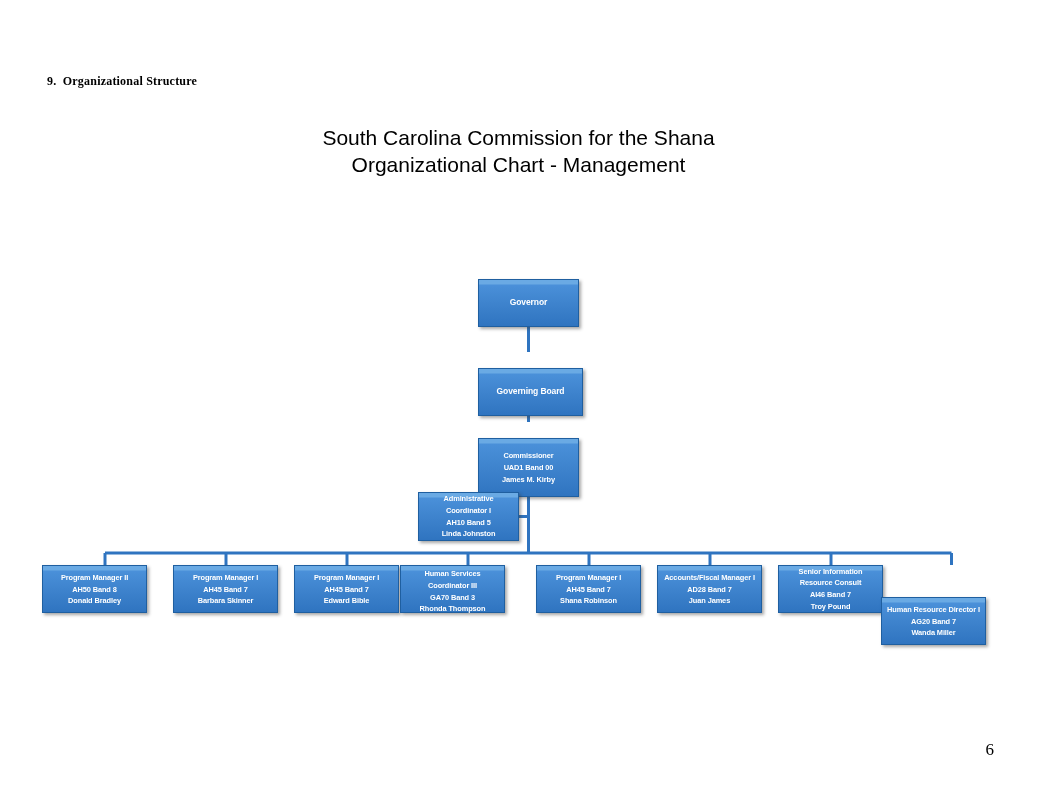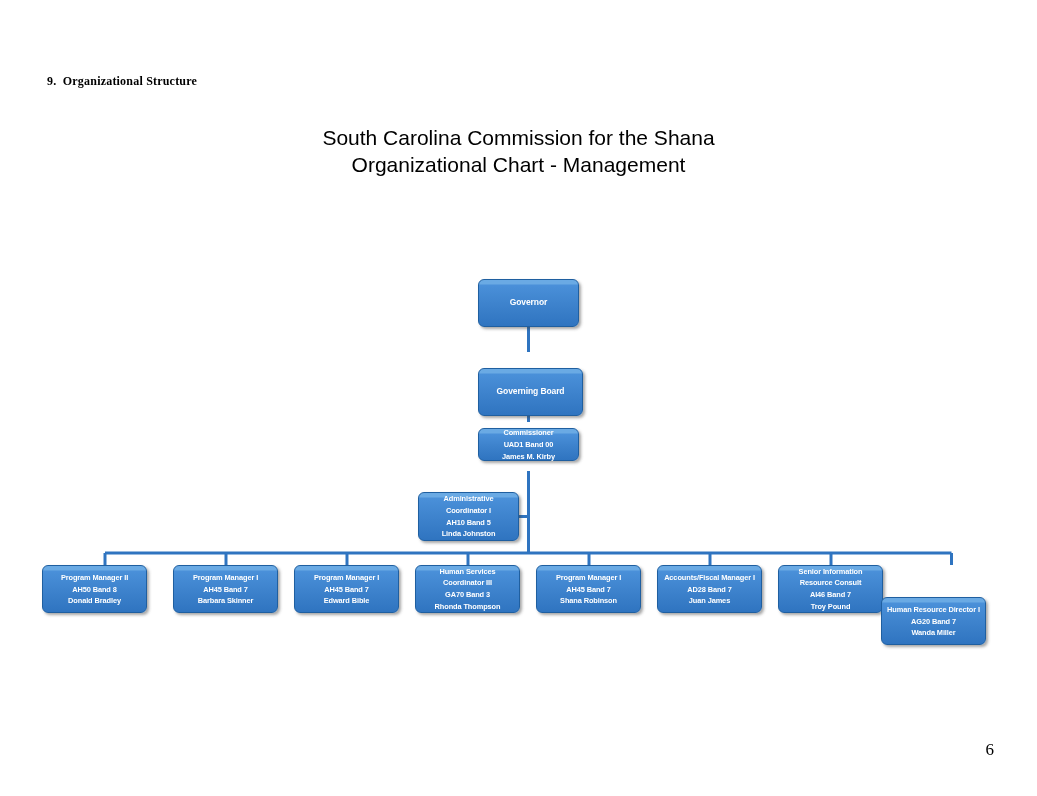--- a/index.html
+++ b/index.html
@@ -70,21 +70,21 @@
     height: 796px;
     z-index: 1;
   }
 
   
   .node {
     position: absolute;
     z-index: 2;
     box-sizing: border-box;
     border: 1px solid #1f5fa0;
-    border-radius: 6px;
+    border-radius: 0;
     background: linear-gradient(to bottom,
                   #6aaae4 0px, #6aaae4 4px,
                   #4a90d9 5px,
                   #3d82cc 55%,
                   #2f74c0 100%);
     box-shadow: 2px 2px 3px rgba(60, 60, 60, 0.45);
     display: flex;
     flex-direction: column;
     align-items: center;
     justify-content: center;
@@ -104,28 +104,28 @@
   
   .node.simple .line { font-size: 8.5px; }
 
   
   .node.detail .line { font-size: 7.4px; }
   .node.detail .line.title { margin-bottom: 0.5px; }
 
   
   #node-governor        { left: 478px; top: 279px; width: 101px; height: 48px; }
   #node-governing-board { left: 478px; top: 368px; width: 105px; height: 48px; }
-  #node-commissioner    { left: 478px; top: 428px; width: 101px; height: 33px; }
+  #node-commissioner    { left: 478px; top: 438px; width: 101px; height: 59px; }
   #node-admin-coord     { left: 418px; top: 492px; width: 101px; height: 49px; }
 
   .row-node { top: 565px; width: 105px; height: 48px; }
   #node-r0 { left: 42px; }
   #node-r1 { left: 173px; }
   #node-r2 { left: 294px; }
-  #node-r3 { left: 415px; }
+  #node-r3 { left: 400px; justify-content: space-between; }
   #node-r4 { left: 536px; }
   #node-r5 { left: 657px; }
   #node-r6 { left: 778px; }
   #node-r7 { left: 881px; margin-top: 32px; }
 </style>
 </head>
 <body>
 
 <div id="section-heading">9.  Organizational Structure</div>
 

